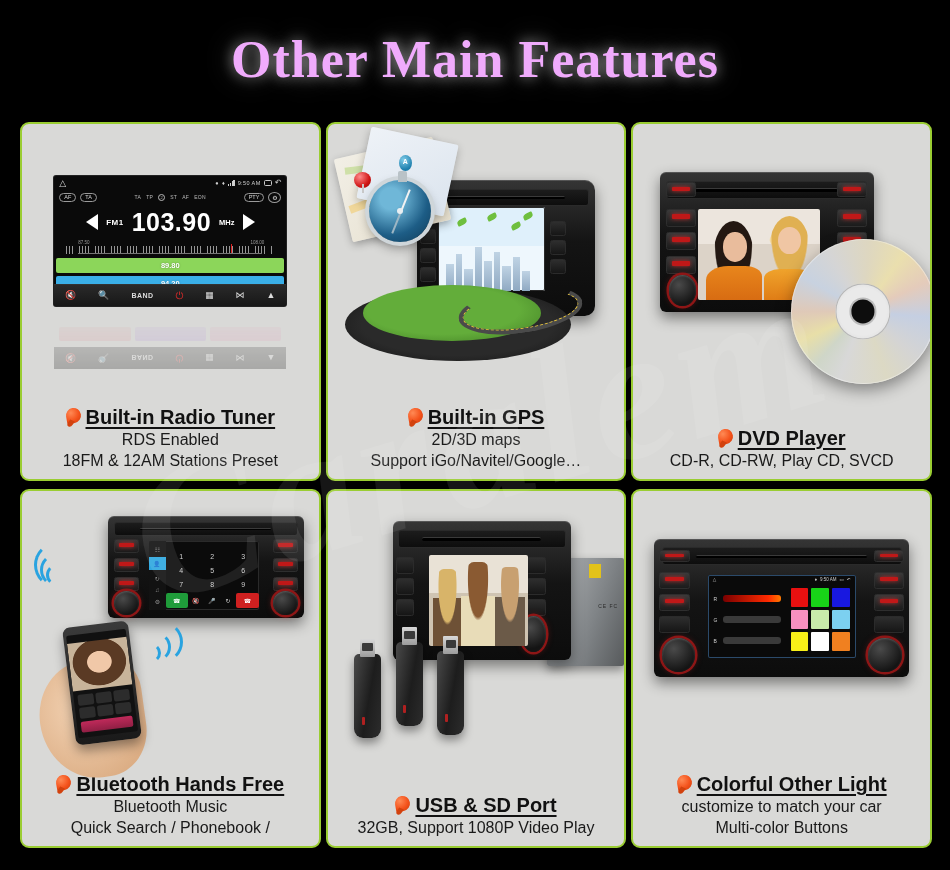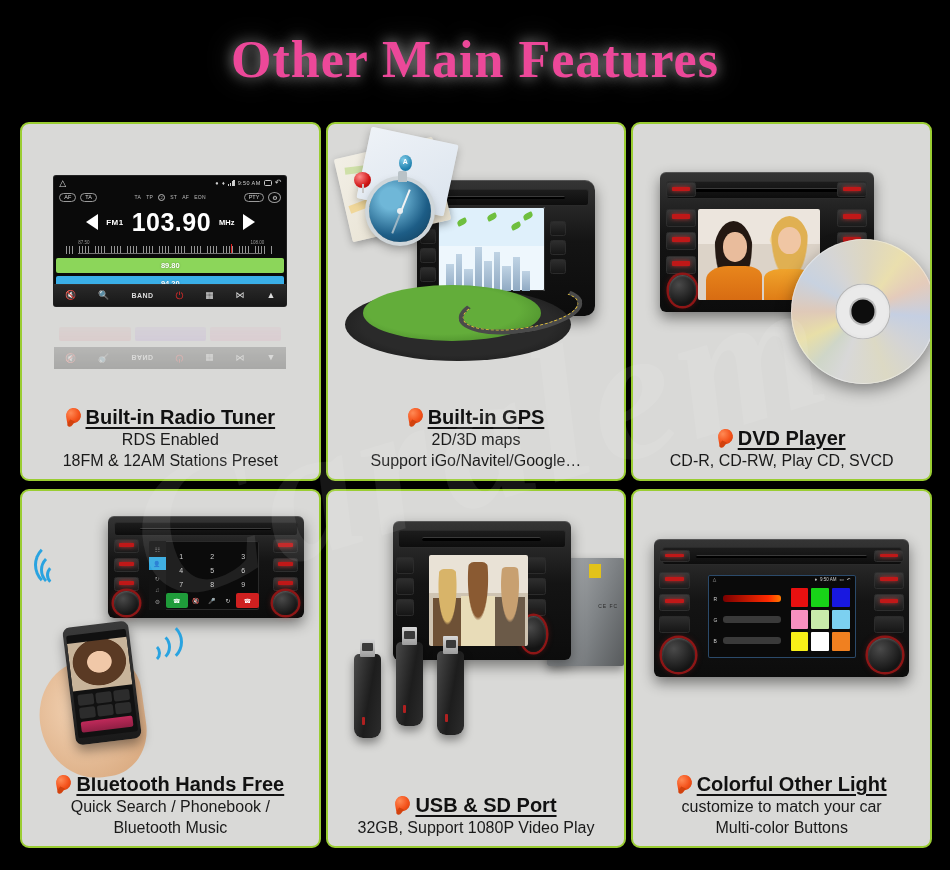--- a/index.html
+++ b/index.html
@@ -9,21 +9,21 @@
     background: #000;
     font-family: "Liberation Sans", sans-serif;
     overflow: hidden;
   }
   .page { position: relative; width: 950px; height: 870px; background: #000; }
 
   
   .title-bar { height: 118px; display: flex; align-items: center; justify-content: center; }
   .title {
     font-family: "Liberation Serif", serif;
-    font-size: 52px; font-weight: 700; color: #ec4899;
+    font-size: 52px; font-weight: 700; color: #f0abfc;
     letter-spacing: 1px;
     text-shadow: 0 0 14px rgba(255,255,255,.55), 0 0 28px rgba(255,255,255,.25);
   }
 
   
   .grid {
     position: absolute; left: 20px; top: 122px;
     width: 912px; height: 726px;
     display: grid;
     grid-template-columns: 1fr 1fr 1fr;
@@ -674,22 +674,22 @@
             <div class="phone-bar"></div>
           </div>
         </div>
       </div>
 
       <div class="caption">
         <div class="cap-title-row">
           <span class="pin"></span>
           <span class="cap-title">Bluetooth Hands Free</span>
         </div>
+        <div class="cap-line">Bluetooth Music</div>
         <div class="cap-line">Quick Search / Phonebook /</div>
-        <div class="cap-line">Bluetooth Music</div>
       </div>
     </div>
 
     <div class="panel">
       <div class="panel-art">
         <div class="usb-chassis">
           <span class="tag"></span>
           <span class="ce">CE FC</span>
         </div>
         <div class="unit usb-unit">

